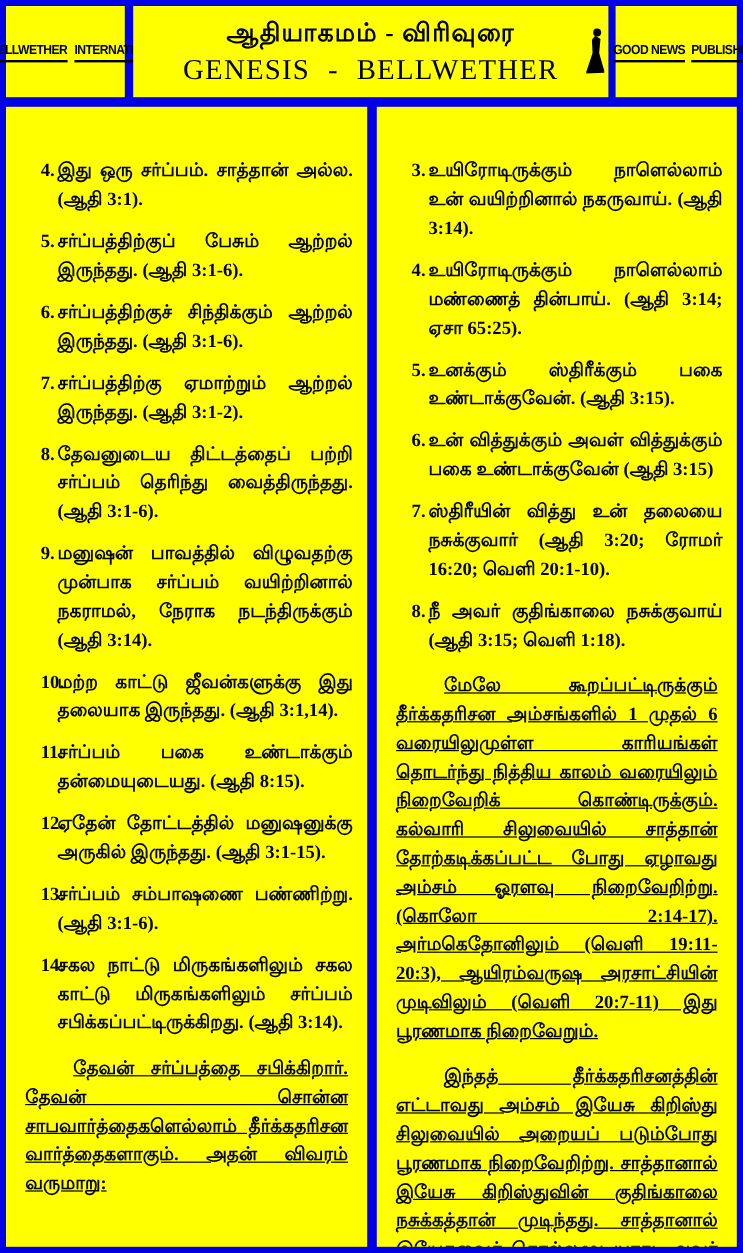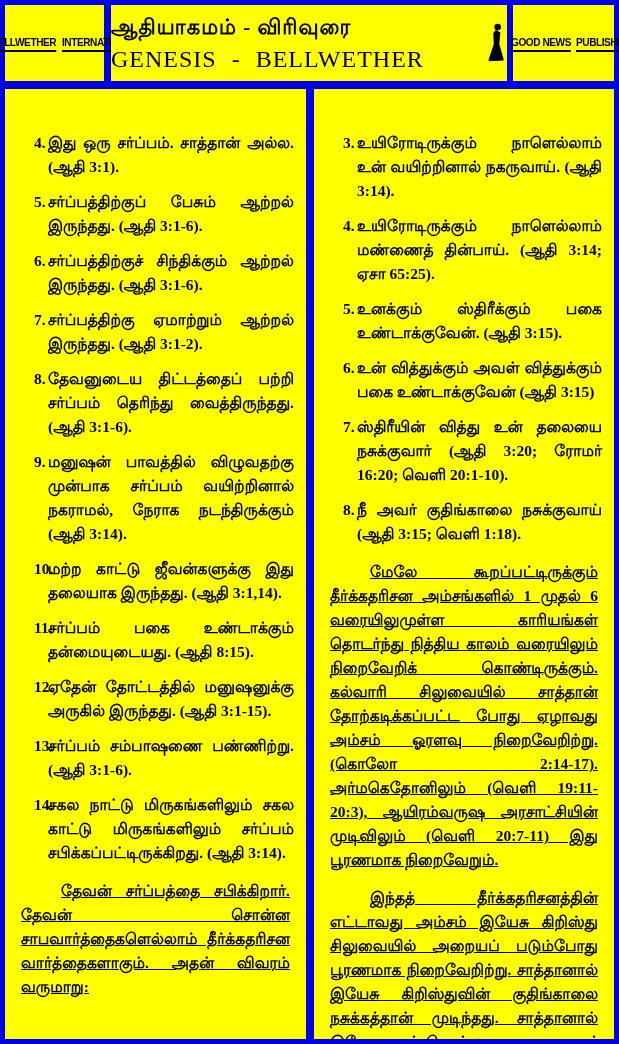--- a/index.html
+++ b/index.html
@@ -11,21 +11,21 @@
     font-family:"Liberation Serif","DejaVu Serif",serif;
     color:#000;
   }
   .box{
     position:absolute;
     background:#FFFF00;
     box-sizing:border-box;
   }
   
   #logo-left{left:5px;top:5px;width:99px;height:76px;display:flex;align-items:center;justify-content:center;gap:4px;}
-  #title-box{left:111px;top:5px;width:396px;height:76px;}
+  #title-box{left:111px;top:5px;width:396px;height:76px;text-align:center;}
   #logo-right{left:513px;top:5px;width:101px;height:76px;display:flex;align-items:center;justify-content:center;gap:4px;}
   .logo-figure{width:22px;height:52px;flex:none;}
   .logo-text{display:flex;flex-direction:row;align-items:flex-start;}
   .logo-line{
     font-family:"Liberation Sans","DejaVu Sans",sans-serif;
     font-weight:bold;font-size:11px;line-height:15px;
     letter-spacing:-0.5px;
     border-bottom:2px solid #000;
     transform:scaleX(0.92);transform-origin:left;
     white-space:nowrap;

